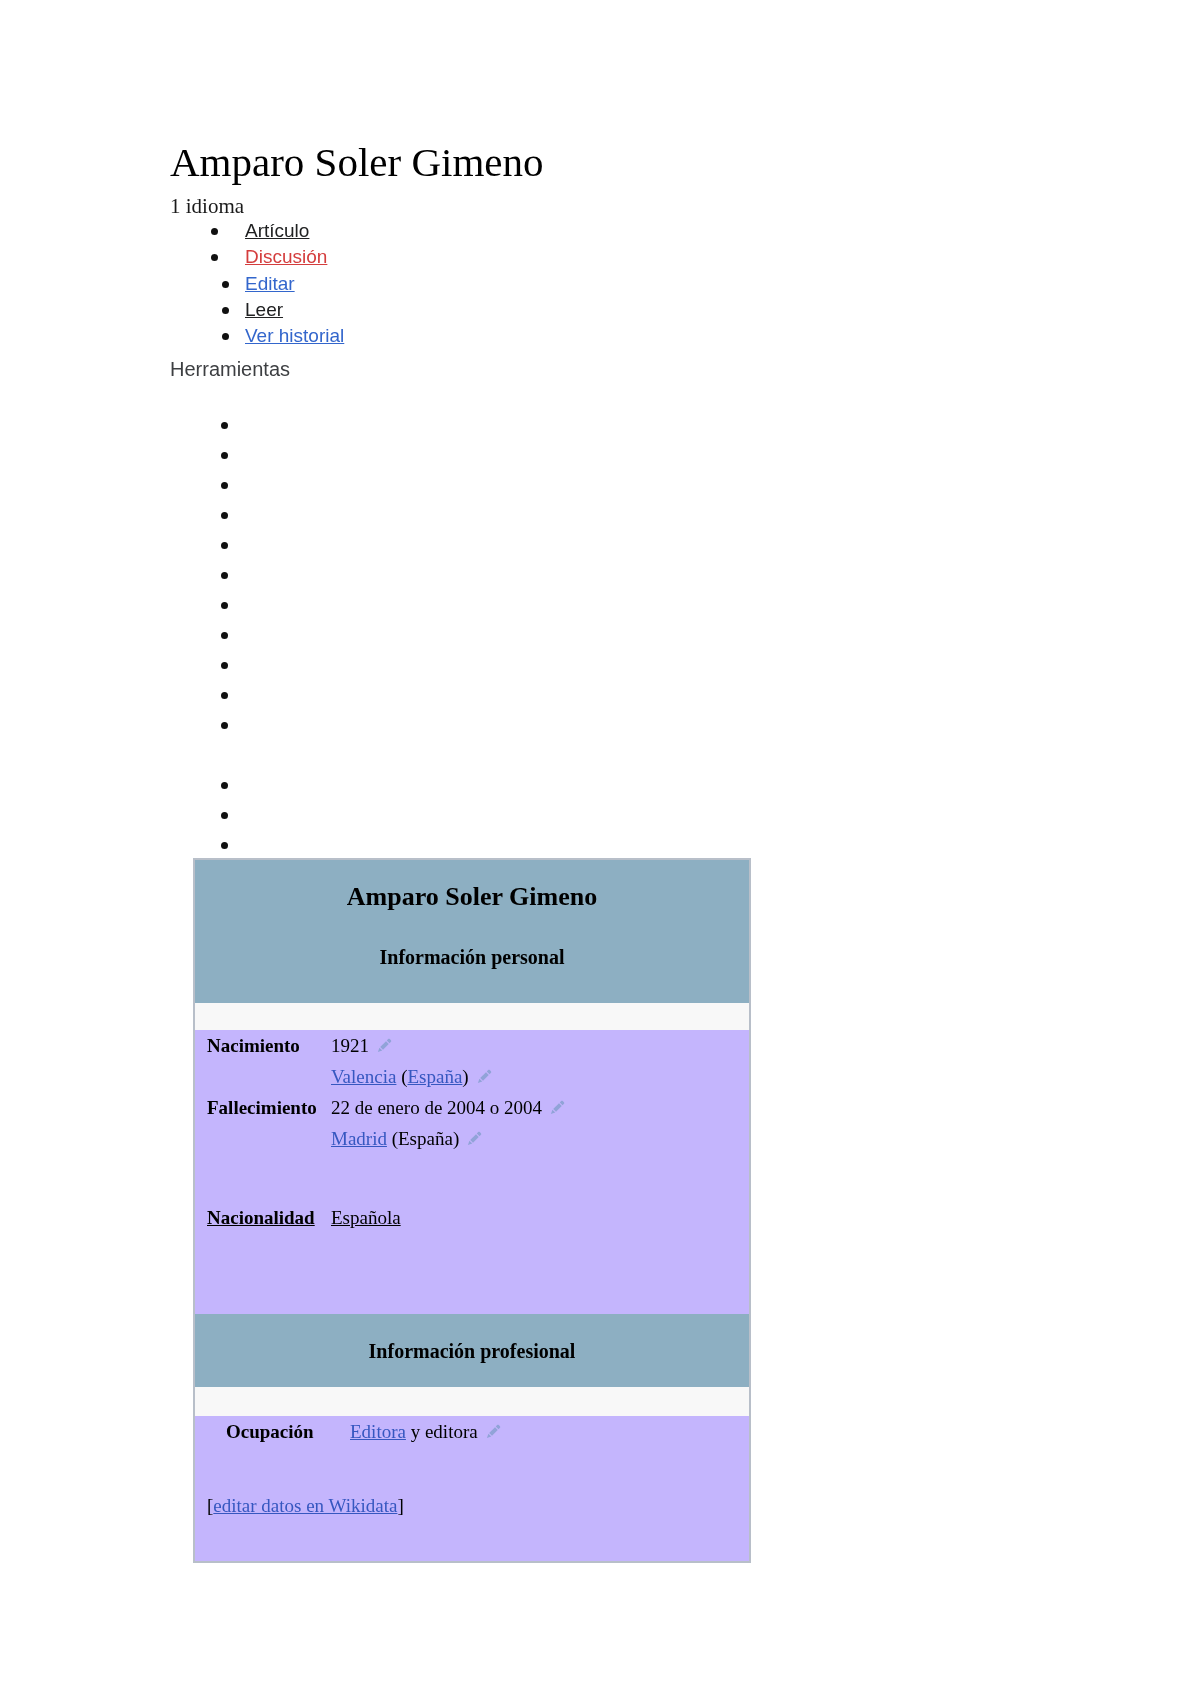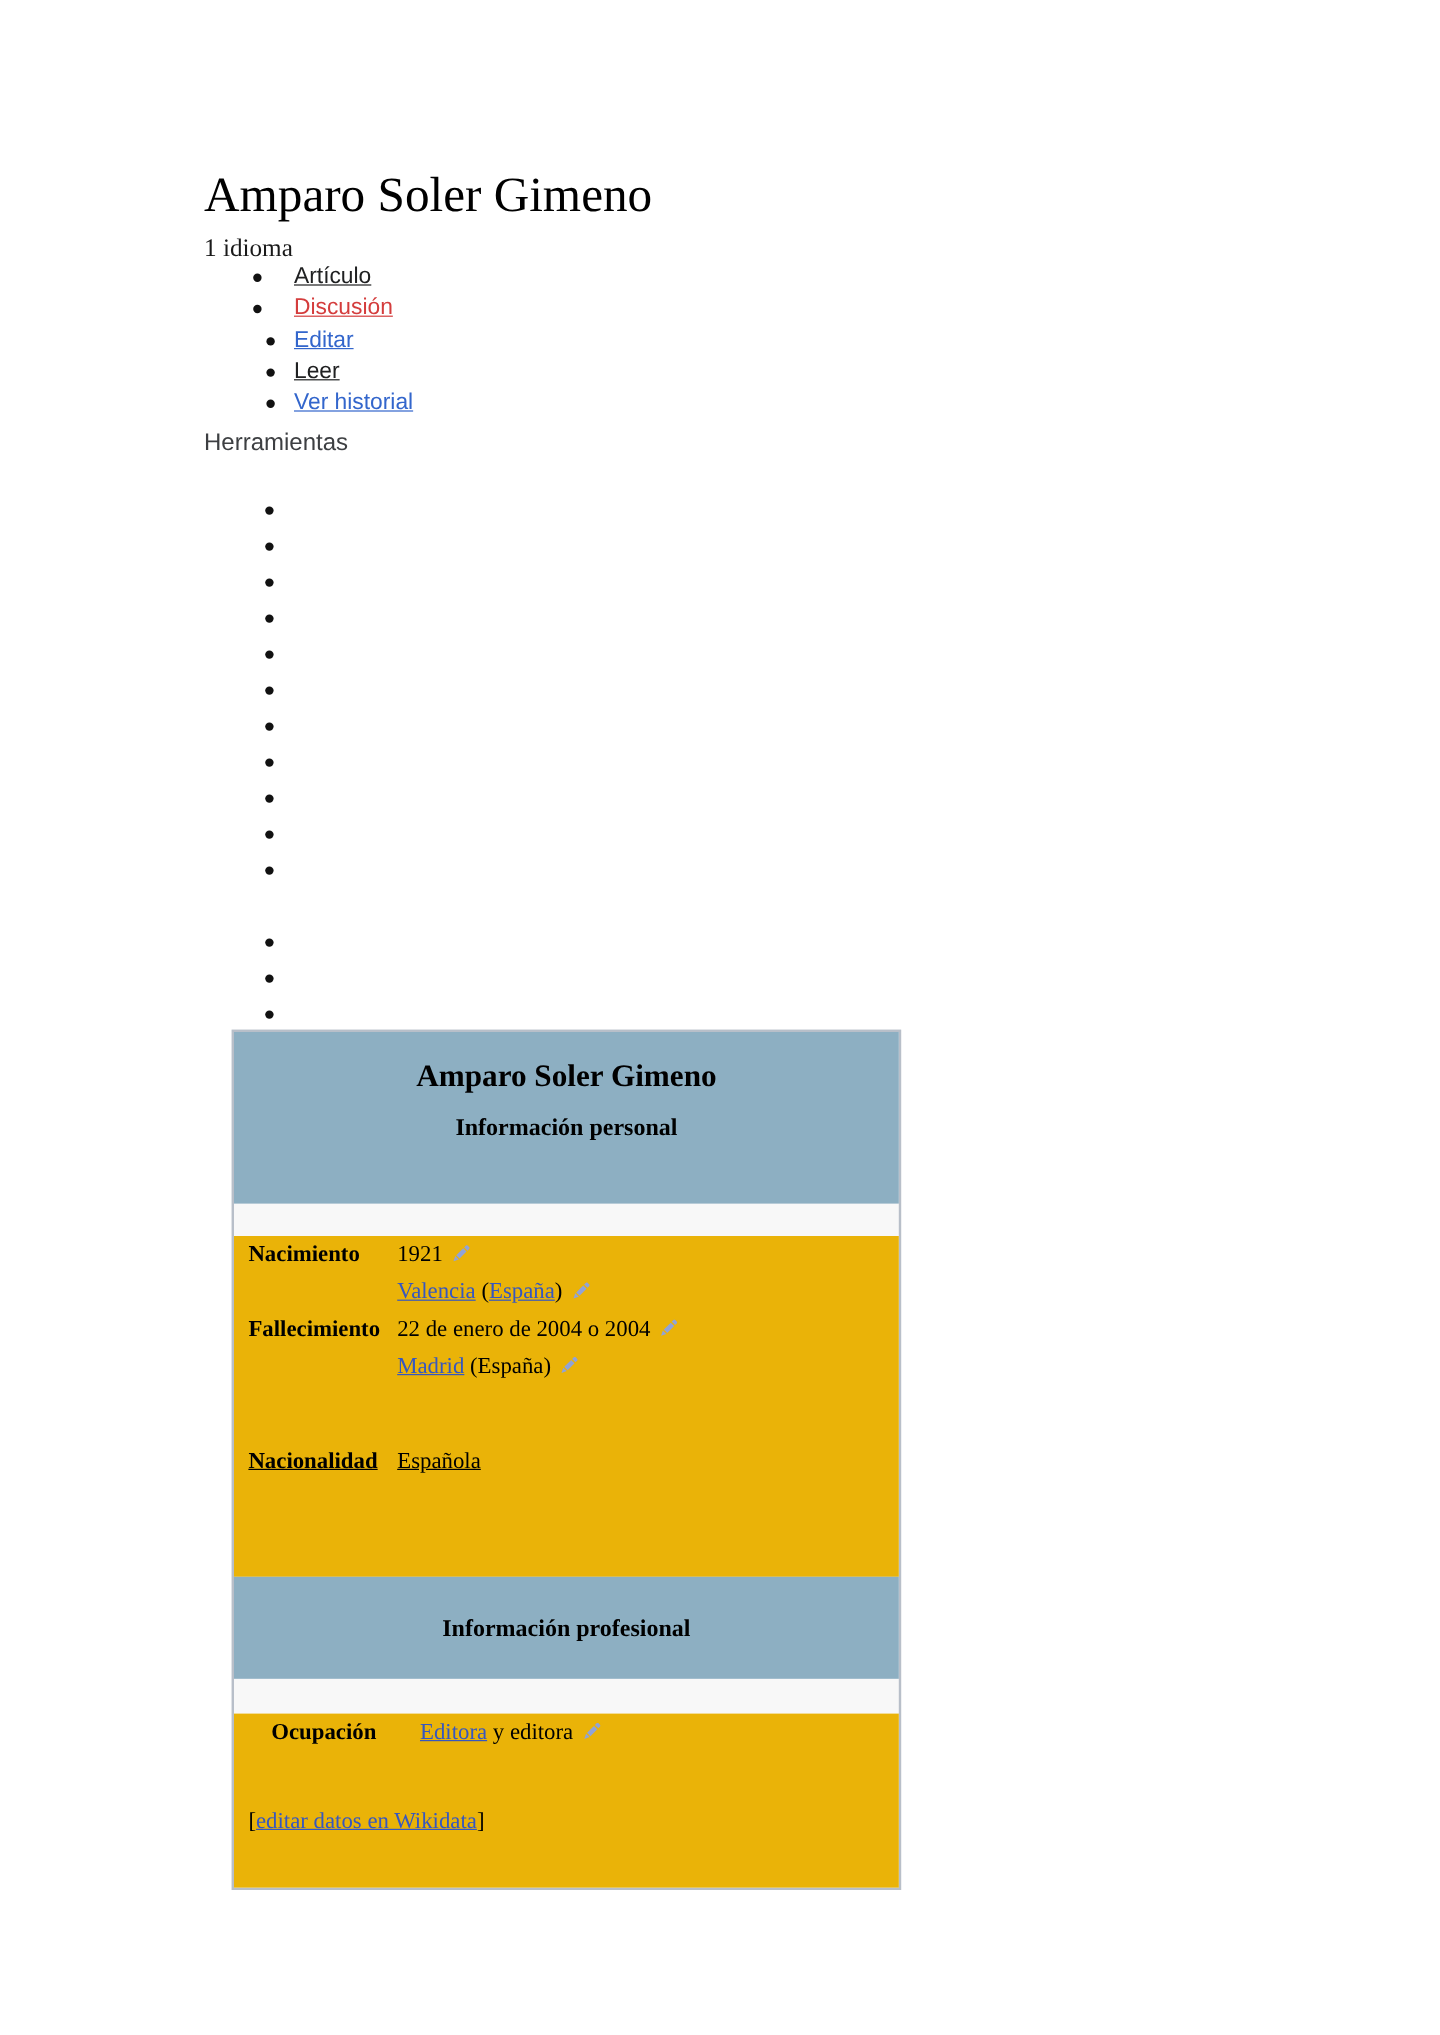--- a/index.html
+++ b/index.html
@@ -55,25 +55,25 @@
 
   
   .infobox {
     position:absolute; left:193px; top:858px; width:554px;
     border:2px solid #b8bfc9; background:#f8f8f8;
     font-family:"Liberation Serif", serif;
   }
   .ib-band { background:#8dafc2; }
   .ib-head { height:143px; text-align:center; }
   .ib-title { padding-top:22px; font-size:26px; font-weight:bold; color:#000; }
-  .ib-head .ib-section-label { margin-top:16px;text-align:center; }
+  .ib-head .ib-section-label { margin-top:33px;text-align:center; }
   .ib-section-label { font-size:20px; font-weight:bold; text-align:center; line-height:24px; }
-  .ib-body  { background:#eab308; }
+  .ib-body  { background:#c4b5fd; }
   .ib-body1 { height:284px; }
-  .ib-band2 { height:85px; display:flex; align-items:center; justify-content:center; }
+  .ib-band2 { height:73px; display:flex; align-items:center; justify-content:center; }
   .ib-body2 { height:145px; }
 
   .ib-row { display:flex; font-size:19px; line-height:31px; }
   .ib-body1 .ib-row:nth-child(1) { margin-top:27px; }
   .ib-body1 .ib-row:nth-child(2) { }
   .ib-body1 .ib-row:nth-child(3) { margin-top:48px;text-decoration:underline; }
   #ib-rows2 .ib-row { margin-top:29px;margin-left:19px; }
   .ib-label { width:124px; padding-left:12px; font-weight:bold; flex-shrink:0; }
   .ib-value { flex:1; }
   .ib-line  { white-space:nowrap; }

